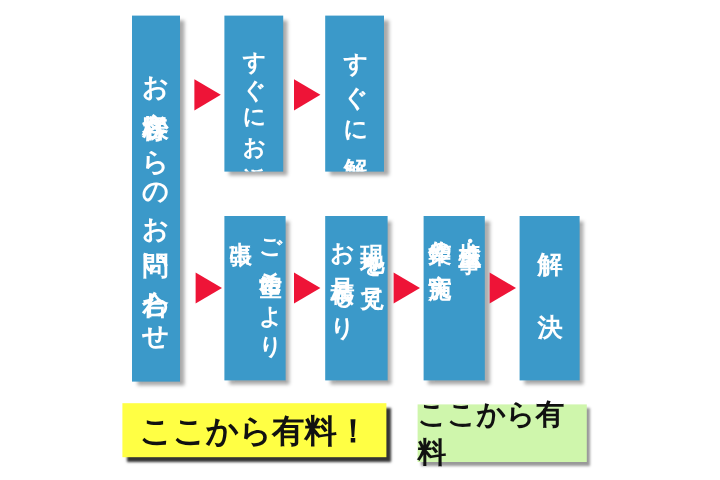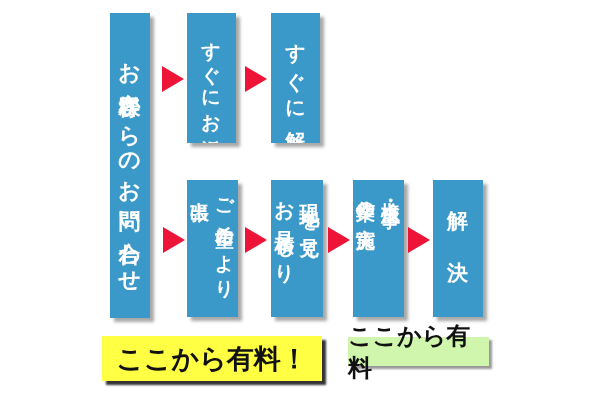--- a/index.html
+++ b/index.html
@@ -70,21 +70,21 @@
     font-weight: bold;
   }
   .label.free {
     left: 102px; top: 336px; width: 220px; height: 45px;
     background: #ffff44;
     box-shadow: 4px 4px 2px #333333;
     font-size: 27px;
     letter-spacing: 0px;
   }
   .label.paid {
-    left: 348px; top: 337px; width: 141px; height: 29px;
+    left: 348px; top: 337px; width: 141px; height: 48px;
     background: #cff6ac;
     box-shadow: 3px 3px 2px #999999;
     font-size: 24px;
   }
 </style>
 </head>
 <body>
 
 <div class="canvas">
 

